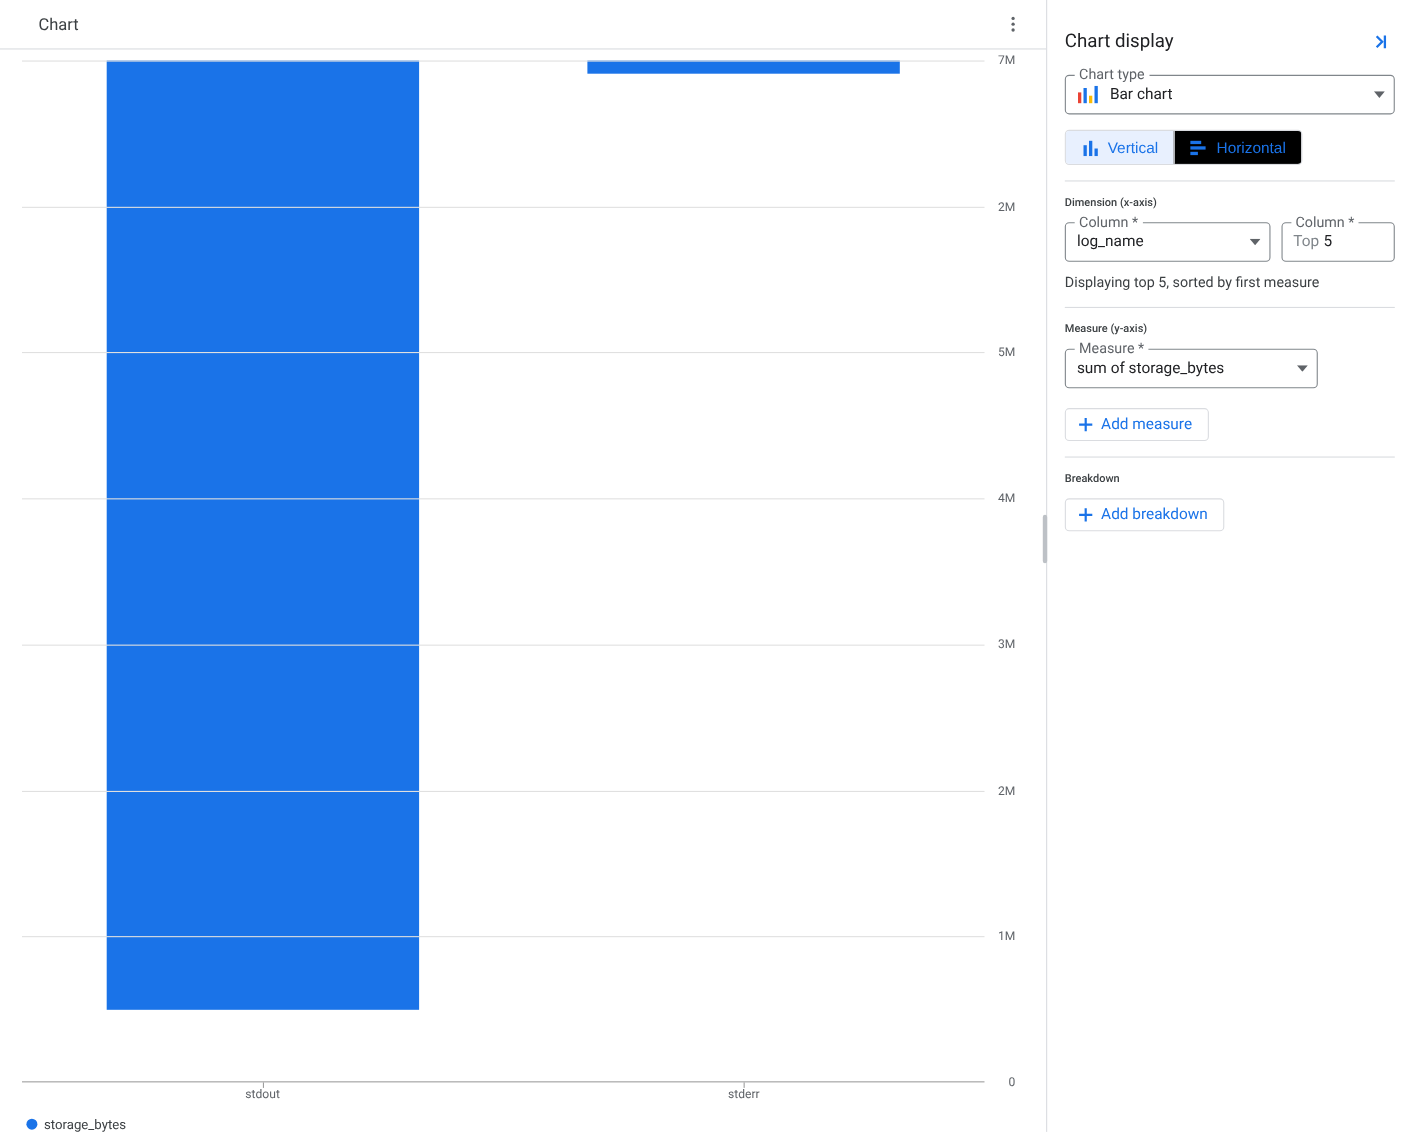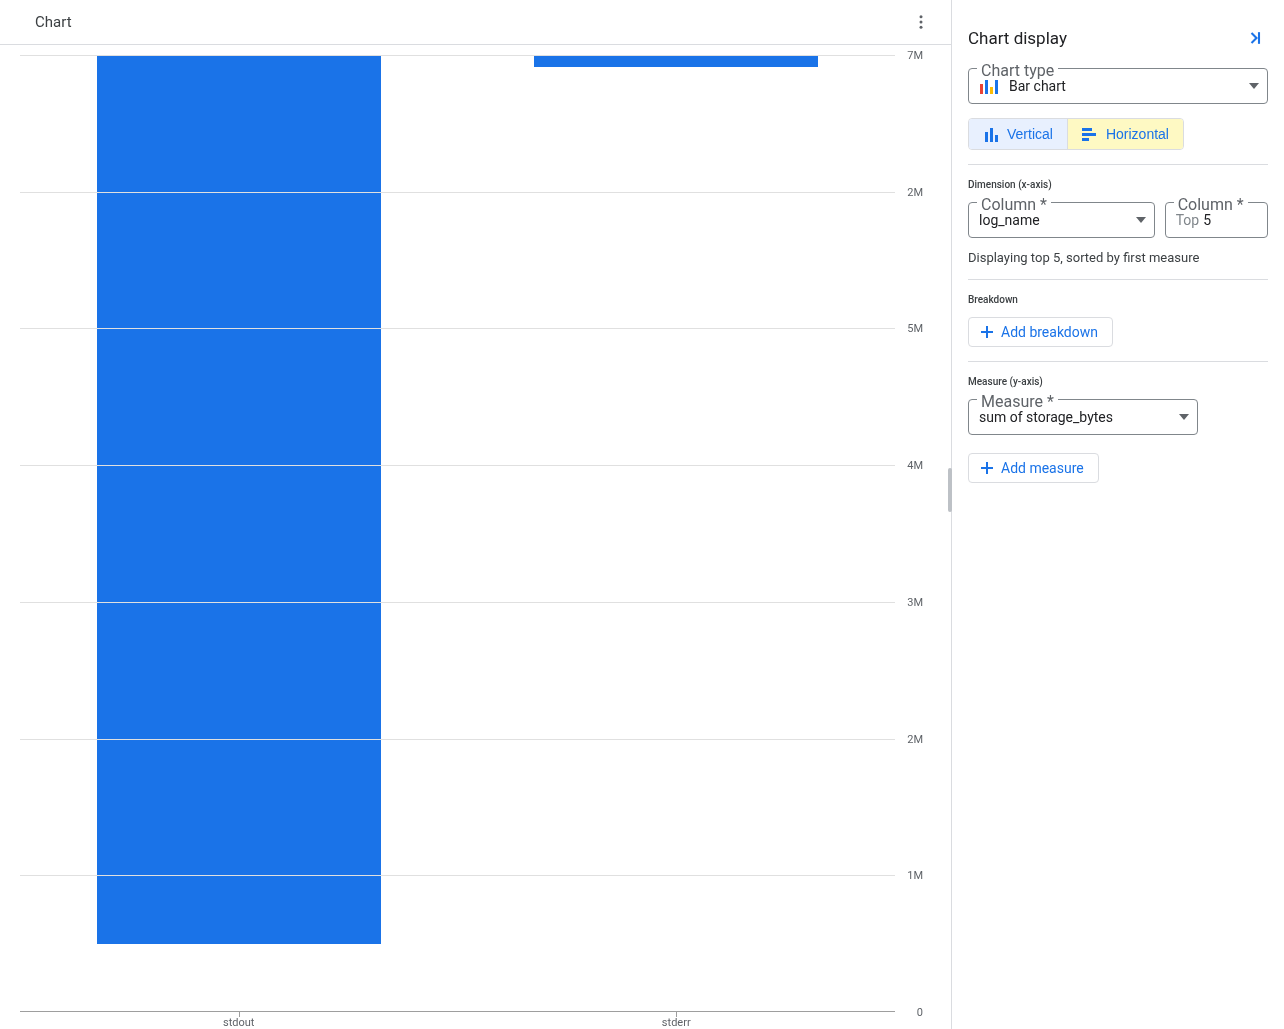--- a/index.html
+++ b/index.html
@@ -26,30 +26,30 @@
   
   .panel { width: 300px; padding: 16px 16px; overflow: visible; }
   .panel-header { height: 44px; display: flex; align-items: center; justify-content: space-between; }
   .panel-title { font-size: 17px; color: #202124; }
   .collapse-btn { border: none; background: none; color: #1a73e8; cursor: pointer; padding: 4px; display: flex; align-items: center; }
   .panel-section { padding: 14px 0; border-top: 1px solid #dadce0; }
   .panel-section.first { border-top: none; padding-top: 8px; }
   .section-label { font-size: 10px; color: #3c4043; font-weight: 500; margin-bottom: 12px; }
 
   .fld { position: relative; border: 1px solid #80868b; border-radius: 4px; height: 34px; display: flex; align-items: center; padding: 0 8px 0 10px; background: #fff; flex: 1; min-width: 0; }
-  .fld-legend { position: absolute; top: -8px; left: 8px; background: #fff; padding: 0 4px; font-size: 16px; color: #5f6368; white-space: nowrap; }
+  .fld-legend { position: absolute; top: -8px; left: 8px; background: #fff; padding: 0 4px; font-size: 13px; color: #5f6368; white-space: nowrap; }
   .fld-value { flex: 1; font-size: 14px; color: #202124; white-space: nowrap; overflow: hidden; text-overflow: ellipsis; }
   .fld-arrow { color: #5f6368; flex-shrink: 0; }
   .fld-prefix { font-size: 14px; color: #80868b; margin-right: 4px; }
   .input-fld input { border: none; outline: none; font-size: 14px; width: 100%; font-family: inherit; color: #202124; padding: 0; }
   .row { display: flex; gap: 10px; }
   .chart-type-icon { margin-right: 8px; flex-shrink: 0; }
 
   .toggle-group { display: flex; border: 1px solid #dadce0; border-radius: 4px; overflow: hidden; width: fit-content; margin-top: 14px; }
-  .toggle-btn { height: 30px; padding: 0 14px; display: flex; align-items: center; gap: 8px; font-size: 14px; border: none; background: #fef9c3; color: #1a73e8; cursor: pointer; }
+  .toggle-btn { height: 30px; padding: 0 14px; display: flex; align-items: center; gap: 8px; font-size: 14px; border: none; background: #000000; color: #1a73e8; cursor: pointer; }
   .toggle-btn.active { background: #e8f0fe; }
   .toggle-btn + .toggle-btn { border-left: 1px solid #dadce0; }
 
   .helper { font-size: 13px; color: #3c4043; margin-top: 12px; }
 
   .add-btn { height: 30px; border: 1px solid #dadce0; background: #fff; border-radius: 4px; color: #1a73e8; font-size: 14px; display: inline-flex; align-items: center; gap: 6px; padding: 0 14px 0 10px; cursor: pointer; margin-top: 14px; font-family: inherit; }
   .add-btn svg { flex-shrink: 0; }
   .measure-section .add-btn { margin-top: 18px; }
 
   .splitter-handle { position: absolute; left: -4px; top: 468px; width: 4px; height: 44px; background: #bdc1c6; border-radius: 2px; }
@@ -94,20 +94,24 @@
           <div class="y-tick" style="top: 28.5714%;">5M</div>
           <div class="grid-line" style="top: 14.2857%;"></div>
           <div class="y-tick" style="top: 14.2857%;">2M</div>
           <div class="grid-line" style="top: 0%;"></div>
           <div class="y-tick" style="top: 0%;">7M</div>
         </div>
       <div class="x-labels" id="xlabels">
           <div class="x-label"><div class="x-tick-mark"></div><span>stdout</span></div>
           <div class="x-label"><div class="x-tick-mark"></div><span>stderr</span></div>
         </div>
+      <div class="legend">
+        <span class="legend-swatch"></span>
+        <span>storage_bytes</span>
+      </div>
     </div>
   </div>
 
   <div class="panel-wrap">
     <div class="splitter-handle"></div>
     <div class="panel">
     <div class="panel-header">
       <span class="panel-title">Chart display</span>
       <button class="collapse-btn">
         <svg width="20" height="20" viewBox="0 0 24 24" fill="none" stroke="currentColor" stroke-width="2.5">
@@ -163,41 +167,41 @@
         </div>
         <div class="fld input-fld" style="flex:1">
           <span class="fld-legend">Column *</span>
           <span class="fld-prefix">Top</span>
           <input type="text" value="5" style="">
         </div>
       </div>
       <div class="helper">Displaying top 5, sorted by first measure</div>
     </div>
 
-    <div class="panel-section">
-      <div class="section-label">Breakdown</div>
-      <button class="add-btn" style="margin-top:0">
-        <svg width="16" height="16" viewBox="0 0 16 16" stroke="currentColor" stroke-width="2">
-              <path d="M8 2v12M2 8h12"></path>
-            </svg>
-        <span>Add breakdown</span>
-      </button>
-    </div>
-
     <div class="panel-section measure-section">
       <div class="section-label">Measure (y-axis)</div>
       <div class="fld" style="width:210px">
         <span class="fld-legend">Measure *</span>
         <span class="fld-value">sum of storage_bytes</span>
         <svg class="fld-arrow" width="10" height="6" viewBox="0 0 10 6">
               <path d="M0 0l5 6 5-6z" fill="currentColor"></path>
             </svg>
       </div>
       <button class="add-btn">
         <svg width="16" height="16" viewBox="0 0 16 16" stroke="currentColor" stroke-width="2">
               <path d="M8 2v12M2 8h12"></path>
             </svg>
         <span>Add measure</span>
       </button>
     </div>
+
+    <div class="panel-section">
+      <div class="section-label">Breakdown</div>
+      <button class="add-btn" style="margin-top:0">
+        <svg width="16" height="16" viewBox="0 0 16 16" stroke="currentColor" stroke-width="2">
+              <path d="M8 2v12M2 8h12"></path>
+            </svg>
+        <span>Add breakdown</span>
+      </button>
+    </div>
     </div>
   </div>
 </div>
 
 </body></html>

